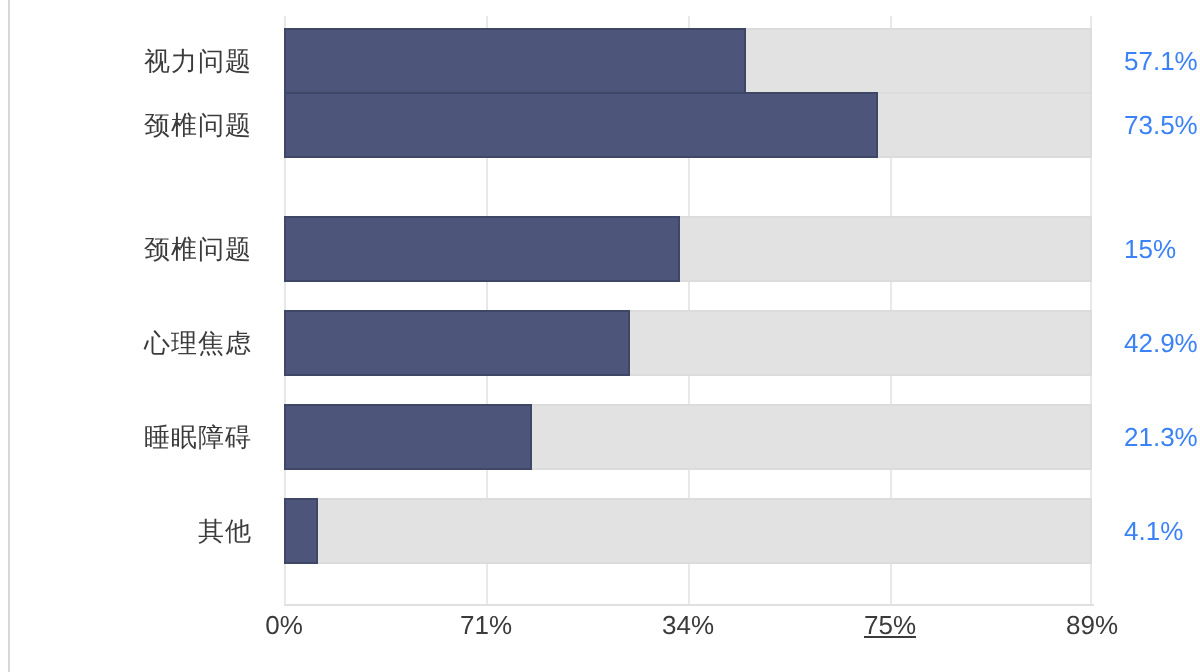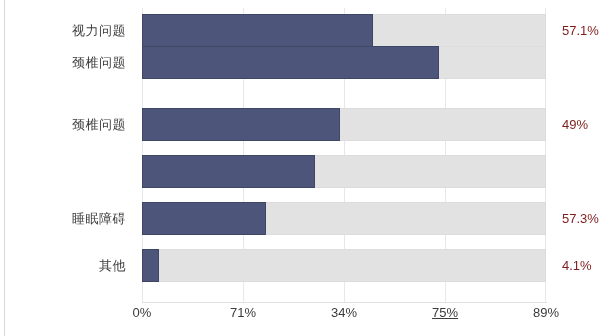--- a/index.html
+++ b/index.html
@@ -105,21 +105,21 @@
     box-sizing: border-box;
   }
 
   .value-label {
     position: absolute;
     left: 524px;
     top: 0;
     height: 33px;
     line-height: 33px;
     font-size: 13px;
-    color: #7f1d1d;
+    color: #3b82f6;
     white-space: nowrap;
   }
 
   .xticks {
     position: absolute;
     left: 0;
     top: 305px;
     width: 600px;
     height: 24px;
   }
@@ -155,39 +155,42 @@
       <div class="cat-label">视力问题</div>
       <div class="track"></div>
       <div class="bar" style="width: 230.684px; background: rgb(77, 85, 122); border-color: rgb(63, 71, 102);"></div>
       <div class="value-label">57.1%</div>
     </div>
 
     <div class="row" style="top:46px;">
       <div class="cat-label">颈椎问题</div>
       <div class="track"></div>
       <div class="bar" style="width: 296.94px; background: rgb(77, 85, 122); border-color: rgb(63, 71, 102);"></div>
+      <div class="value-label">73.5%</div>
     </div>
 
     <div class="row" style="top:108px;">
       <div class="cat-label">颈椎问题</div>
       <div class="track"></div>
       <div class="bar" style="width: 197.96px; background: rgb(77, 85, 122); border-color: rgb(63, 71, 102);"></div>
-      <div class="value-label">49%</div>
+      <div class="value-label">15%</div>
     </div>
 
     <div class="row" style="top:155px;">
+      <div class="cat-label">心理焦虑</div>
       <div class="track"></div>
       <div class="bar" style="width: 173.316px; background: rgb(77, 85, 122); border-color: rgb(63, 71, 102);"></div>
+      <div class="value-label">42.9%</div>
     </div>
 
     <div class="row" style="top:202px;text-decoration:underline;">
       <div class="cat-label">睡眠障碍</div>
       <div class="track"></div>
       <div class="bar" style="width: 123.624px; background: rgb(77, 85, 122); border-color: rgb(63, 71, 102);"></div>
-      <div class="value-label">57.3%</div>
+      <div class="value-label">21.3%</div>
     </div>
 
     <div class="row" style="top:249px;">
       <div class="cat-label">其他</div>
       <div class="track"></div>
       <div class="bar" style="width: 16.564px; background: rgb(77, 85, 122); border-color: rgb(63, 71, 102);"></div>
       <div class="value-label">4.1%</div>
     </div>
 
     <div class="xticks">

